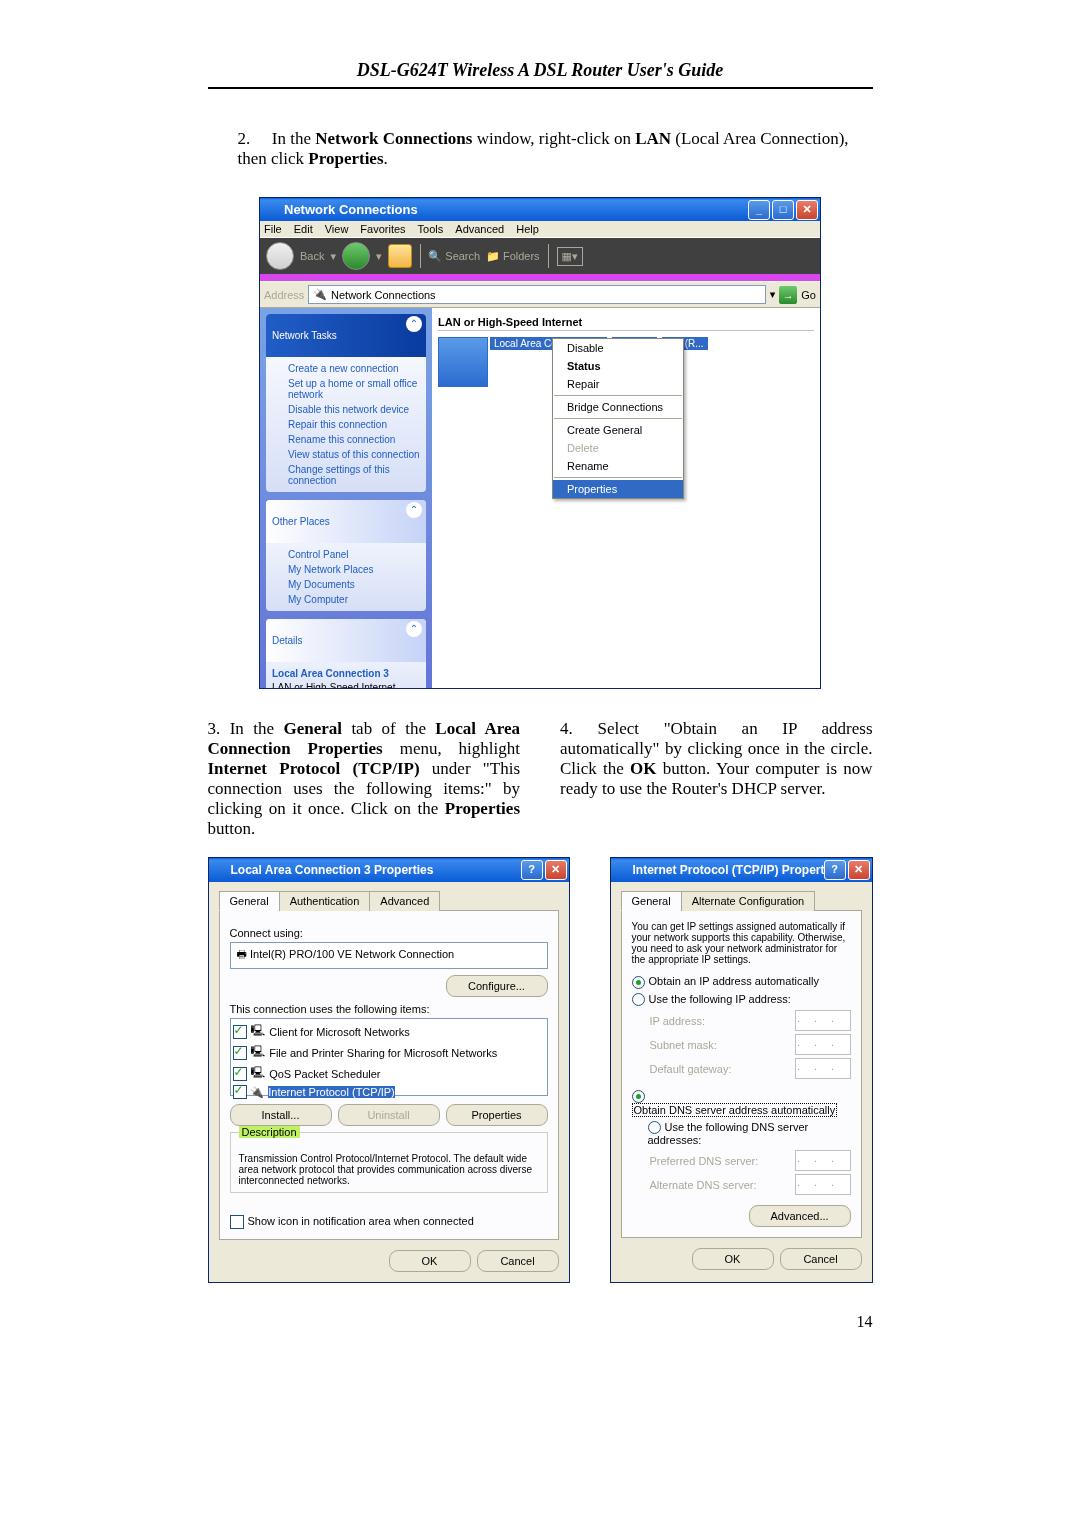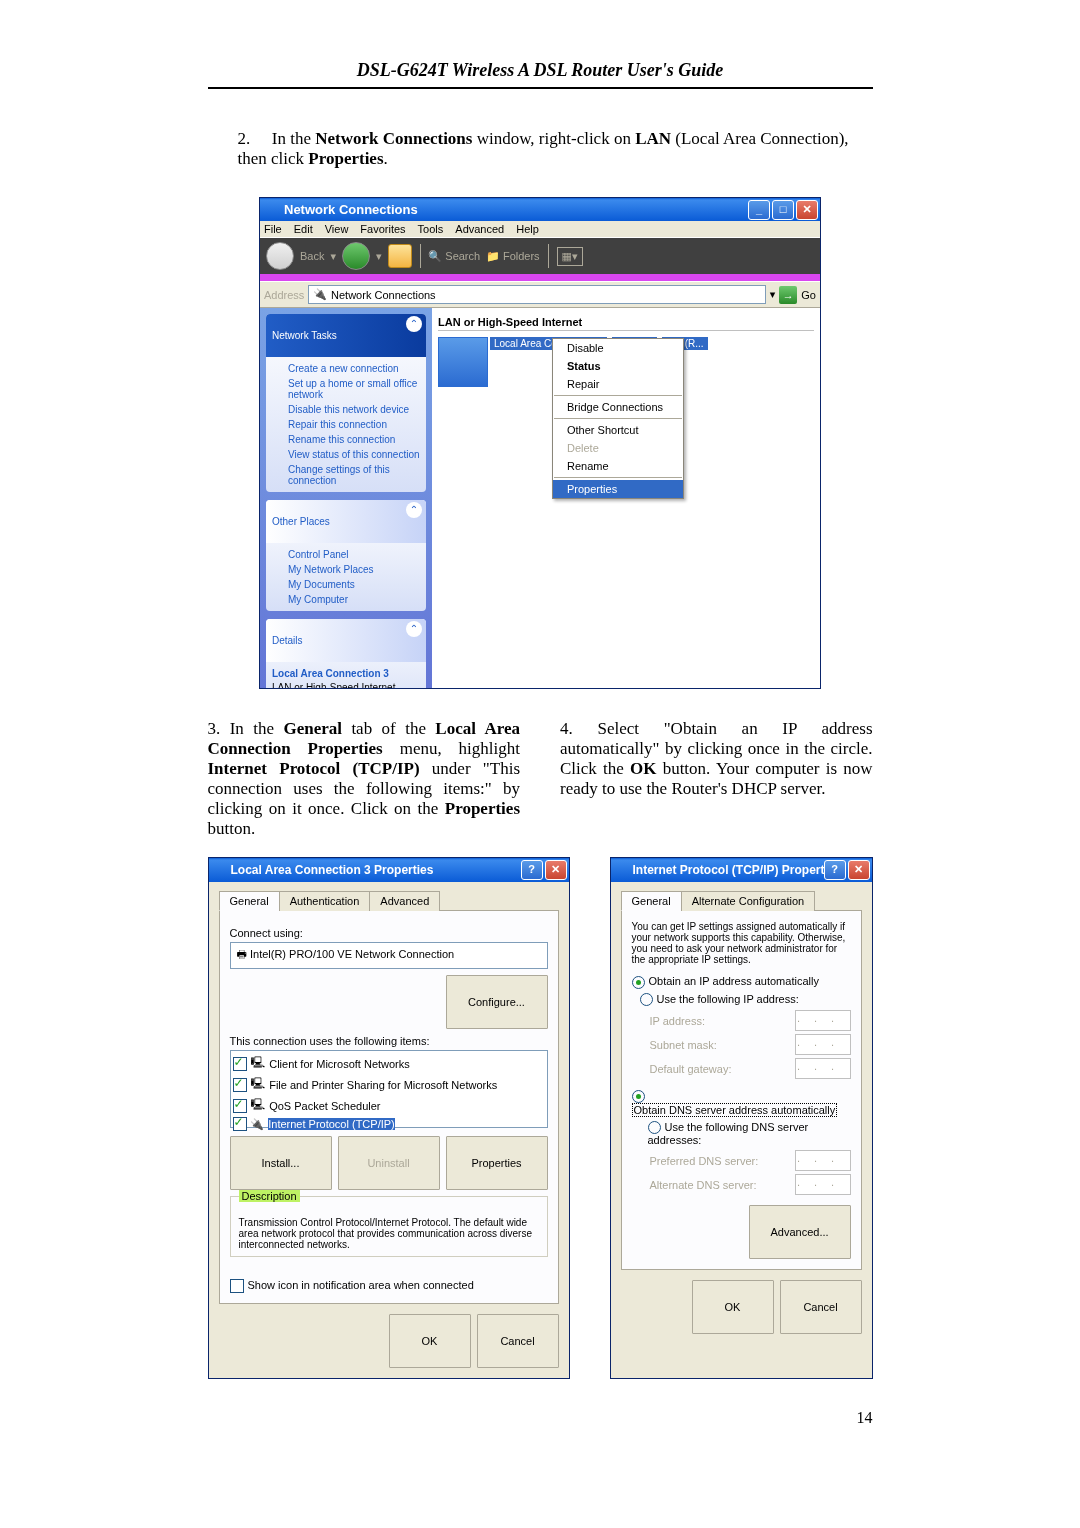--- a/index.html
+++ b/index.html
@@ -56,21 +56,21 @@
 .tab{padding:3px 10px;border:1px solid #aca899;border-bottom:none;background:#ece9d8;margin-right:-1px;position:relative;top:1px}
 .tab.active{background:#fcfcfe;border-bottom:1px solid #fcfcfe}
 .tab-pane{border:1px solid #aca899;border-top:none;background:#fcfcfe;padding:10px}
 .lbl{margin:6px 0 3px}
 .sunken{background:#fff;border:1px solid #7f9db9;padding:3px 6px}
 .listbox{background:#fff;border:1px solid #7f9db9;padding:2px;height:72px}
 .listbox div{display:flex;align-items:center;gap:4px;padding:1px 0}
 .listbox .cb{width:12px;height:12px;border:1px solid #1c5180;background:#fff;display:inline-block;position:relative}
 .listbox .cb.checked::after{content:"✓";position:absolute;top:-3px;left:0;color:#21a121;font-size:12px}
 .listbox .sel{background:#316ac5;color:#fff}
-.btn{background:#ece9d8;border:1px solid #aca899;padding:20px 0;width:80px;text-align:center;display:inline-block;border-radius:1px}
+.btn{background:#ece9d8;border:1px solid #aca899;padding:4px 0;width:80px;text-align:center;display:inline-block;border-radius:9px}
 .btn.w{width:100px}
 .btn-row{display:flex;justify-content:flex-end;gap:6px;margin-top:10px}
 .fieldset{border:1px solid #d0cebf;padding:6px 8px;margin-top:6px}
 .fieldset-lbl{position:relative;top:-13px;background:#bef264;padding:0 3px;display:inline-block}
 .desc{font-size:10px;margin-top:2px}
 .chk{width:12px;height:12px;border:1px solid #1c5180;background:#fff;display:inline-block;vertical-align:middle;margin-right:4px}
 .radio{width:11px;height:11px;border:1px solid #1c5180;border-radius:50%;display:inline-block;vertical-align:middle;margin-right:4px;position:relative}
 .radio.on::after{content:"";position:absolute;width:5px;height:5px;background:#21a121;border-radius:50%;top:3px;left:3px}
 .form-row{display:flex;align-items:center;margin:3px 0}
 .form-row .fl{width:145px;color:#aca899}
@@ -173,21 +173,21 @@
               <div class="conn-lbl">Intel(R...</div>
             </div>
           </div>
           <div class="ctx-menu">
             <div>Disable</div>
             <div><b>Status</b></div>
             <div>Repair</div>
             <hr>
             <div>Bridge Connections</div>
             <hr>
-            <div>Other Shortcut</div>
+            <div>Create General</div>
             <div class="dis">Delete</div>
             <div>Rename</div>
             <hr>
             <div class="sel">Properties</div>
           </div>
         </div>
       </div>
     </div>
   </div>
 
@@ -270,21 +270,21 @@
         </span>
       </div>
       <div class="dlg-body">
         <div class="tabs">
           <div class="tab active">General</div>
           <div class="tab">Alternate Configuration</div>
         </div>
         <div class="tab-pane">
           <div style="font-size:10px;margin-bottom:10px">You can get IP settings assigned automatically if your network supports this capability. Otherwise, you need to ask your network administrator for the appropriate IP settings.</div>
           <div style="margin:4px 0"><span class="radio on"></span><span>Obtain an IP address automatically</span></div>
-          <div style="margin:4px 8px"><span class="radio"></span><span>Use the following IP address:</span></div>
+          <div style="margin:4px 0"><span class="radio"></span><span>Use the following IP address:</span></div>
           <div style="padding-left:18px">
             <div class="form-row">
                 <span class="fl">IP address:</span>
                 <span class="ipbox">...</span>
               </div>
             <div class="form-row">
                 <span class="fl">Subnet mask:</span>
                 <span class="ipbox">...</span>
               </div>
             <div class="form-row">

